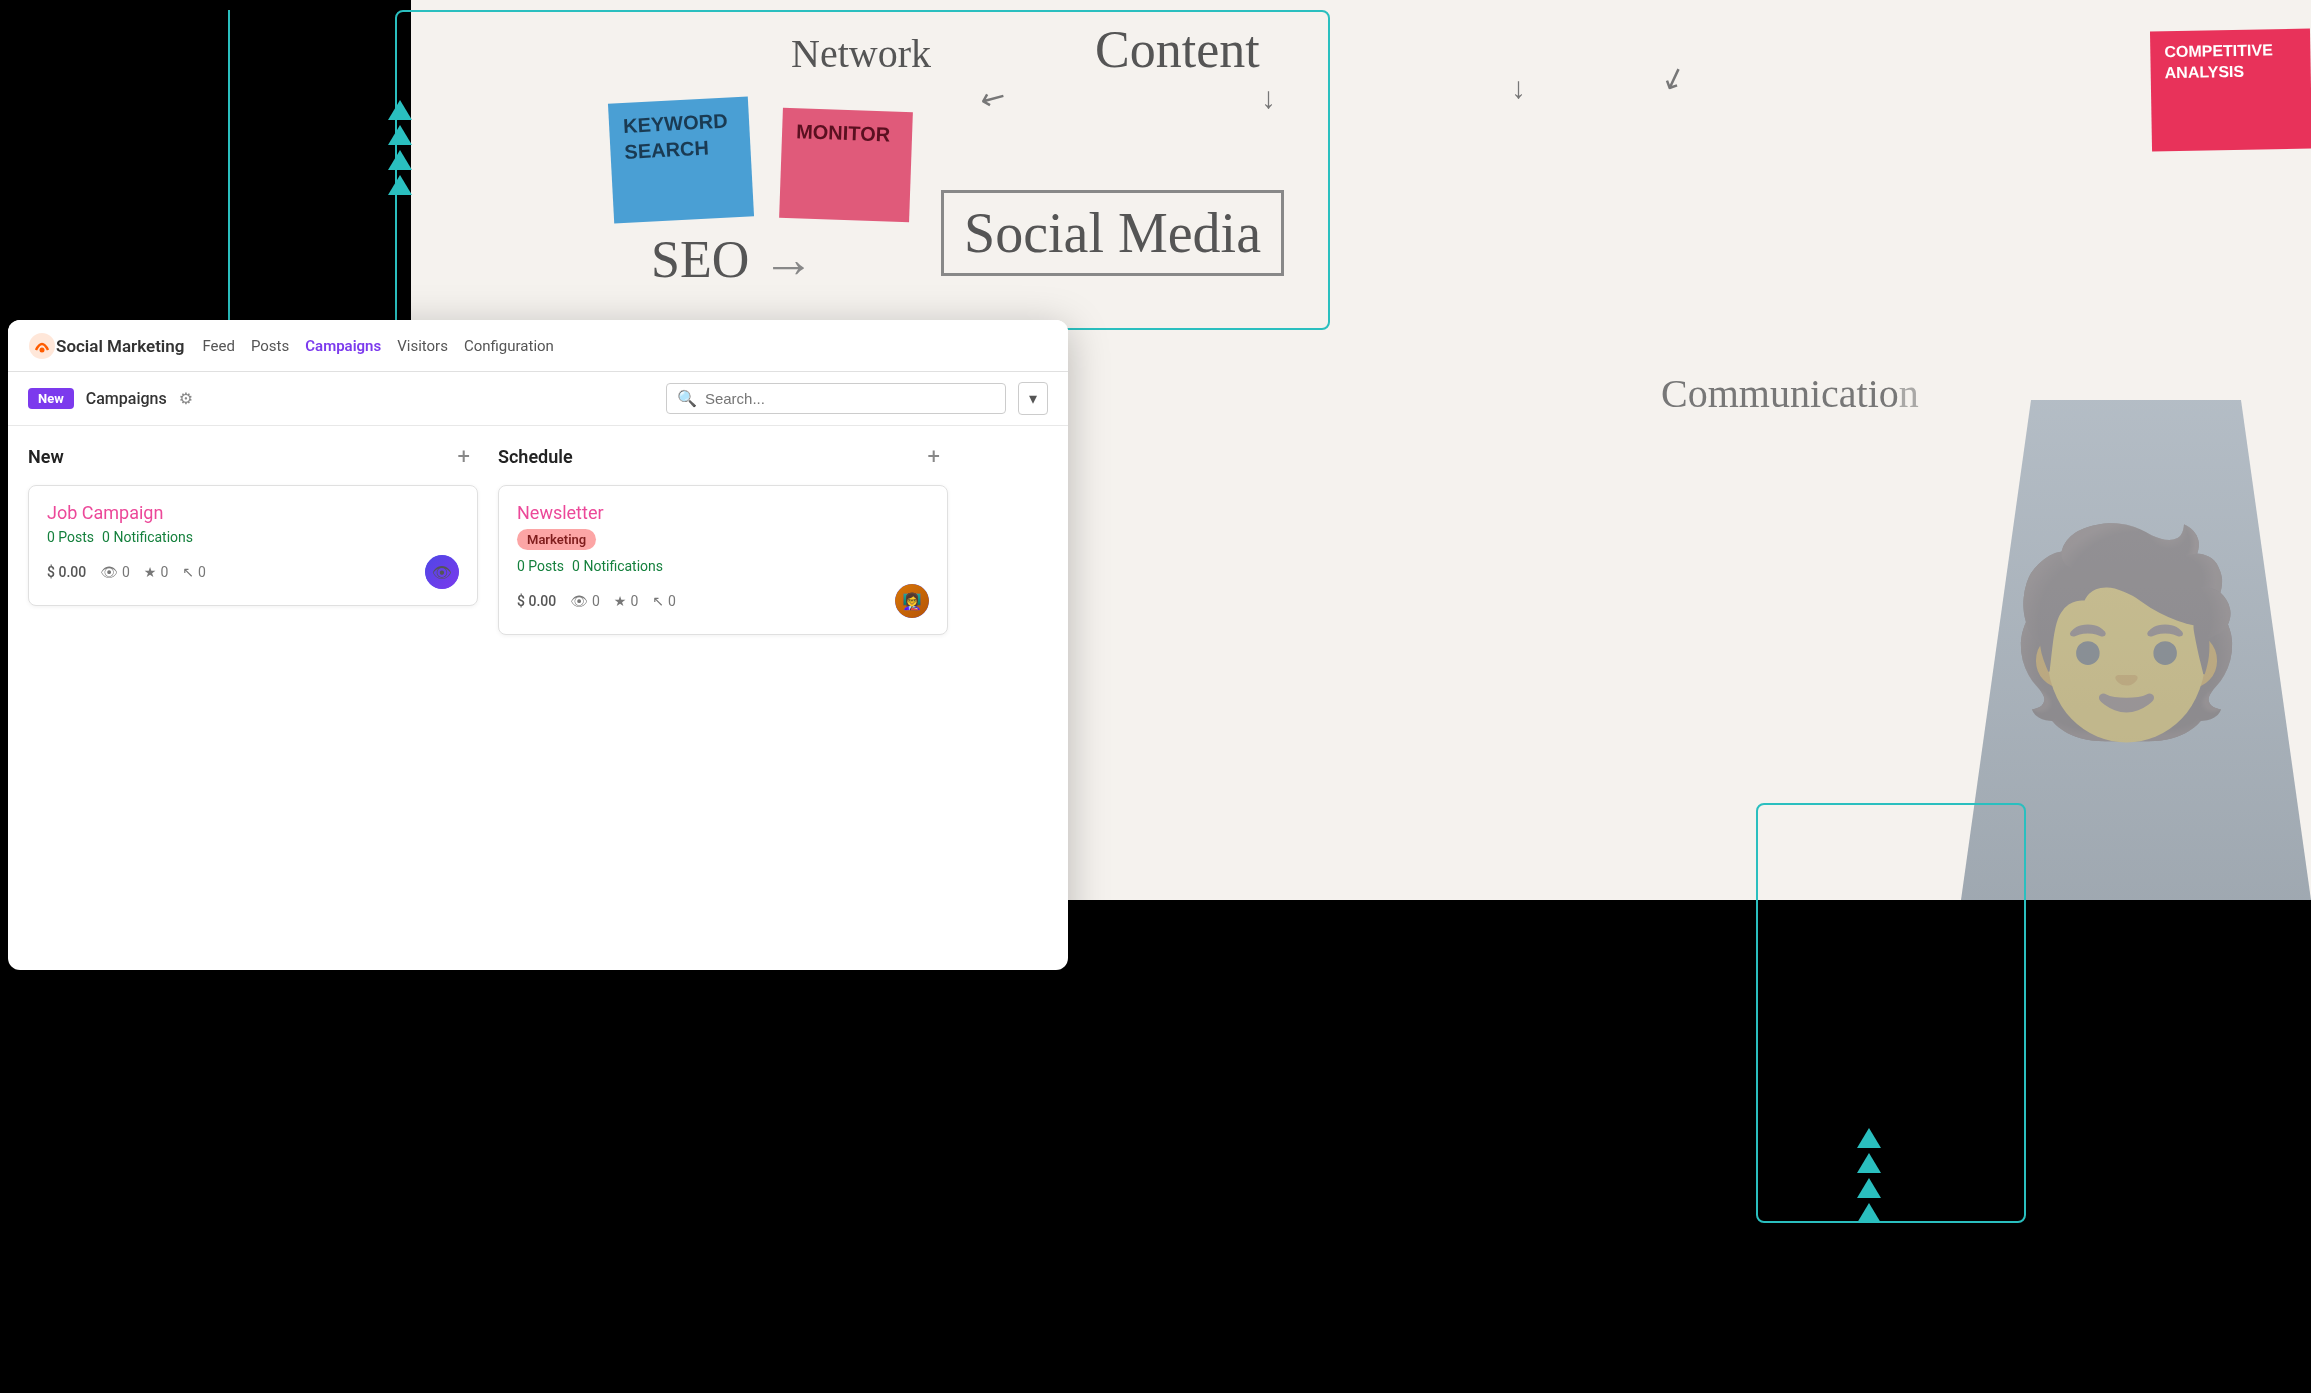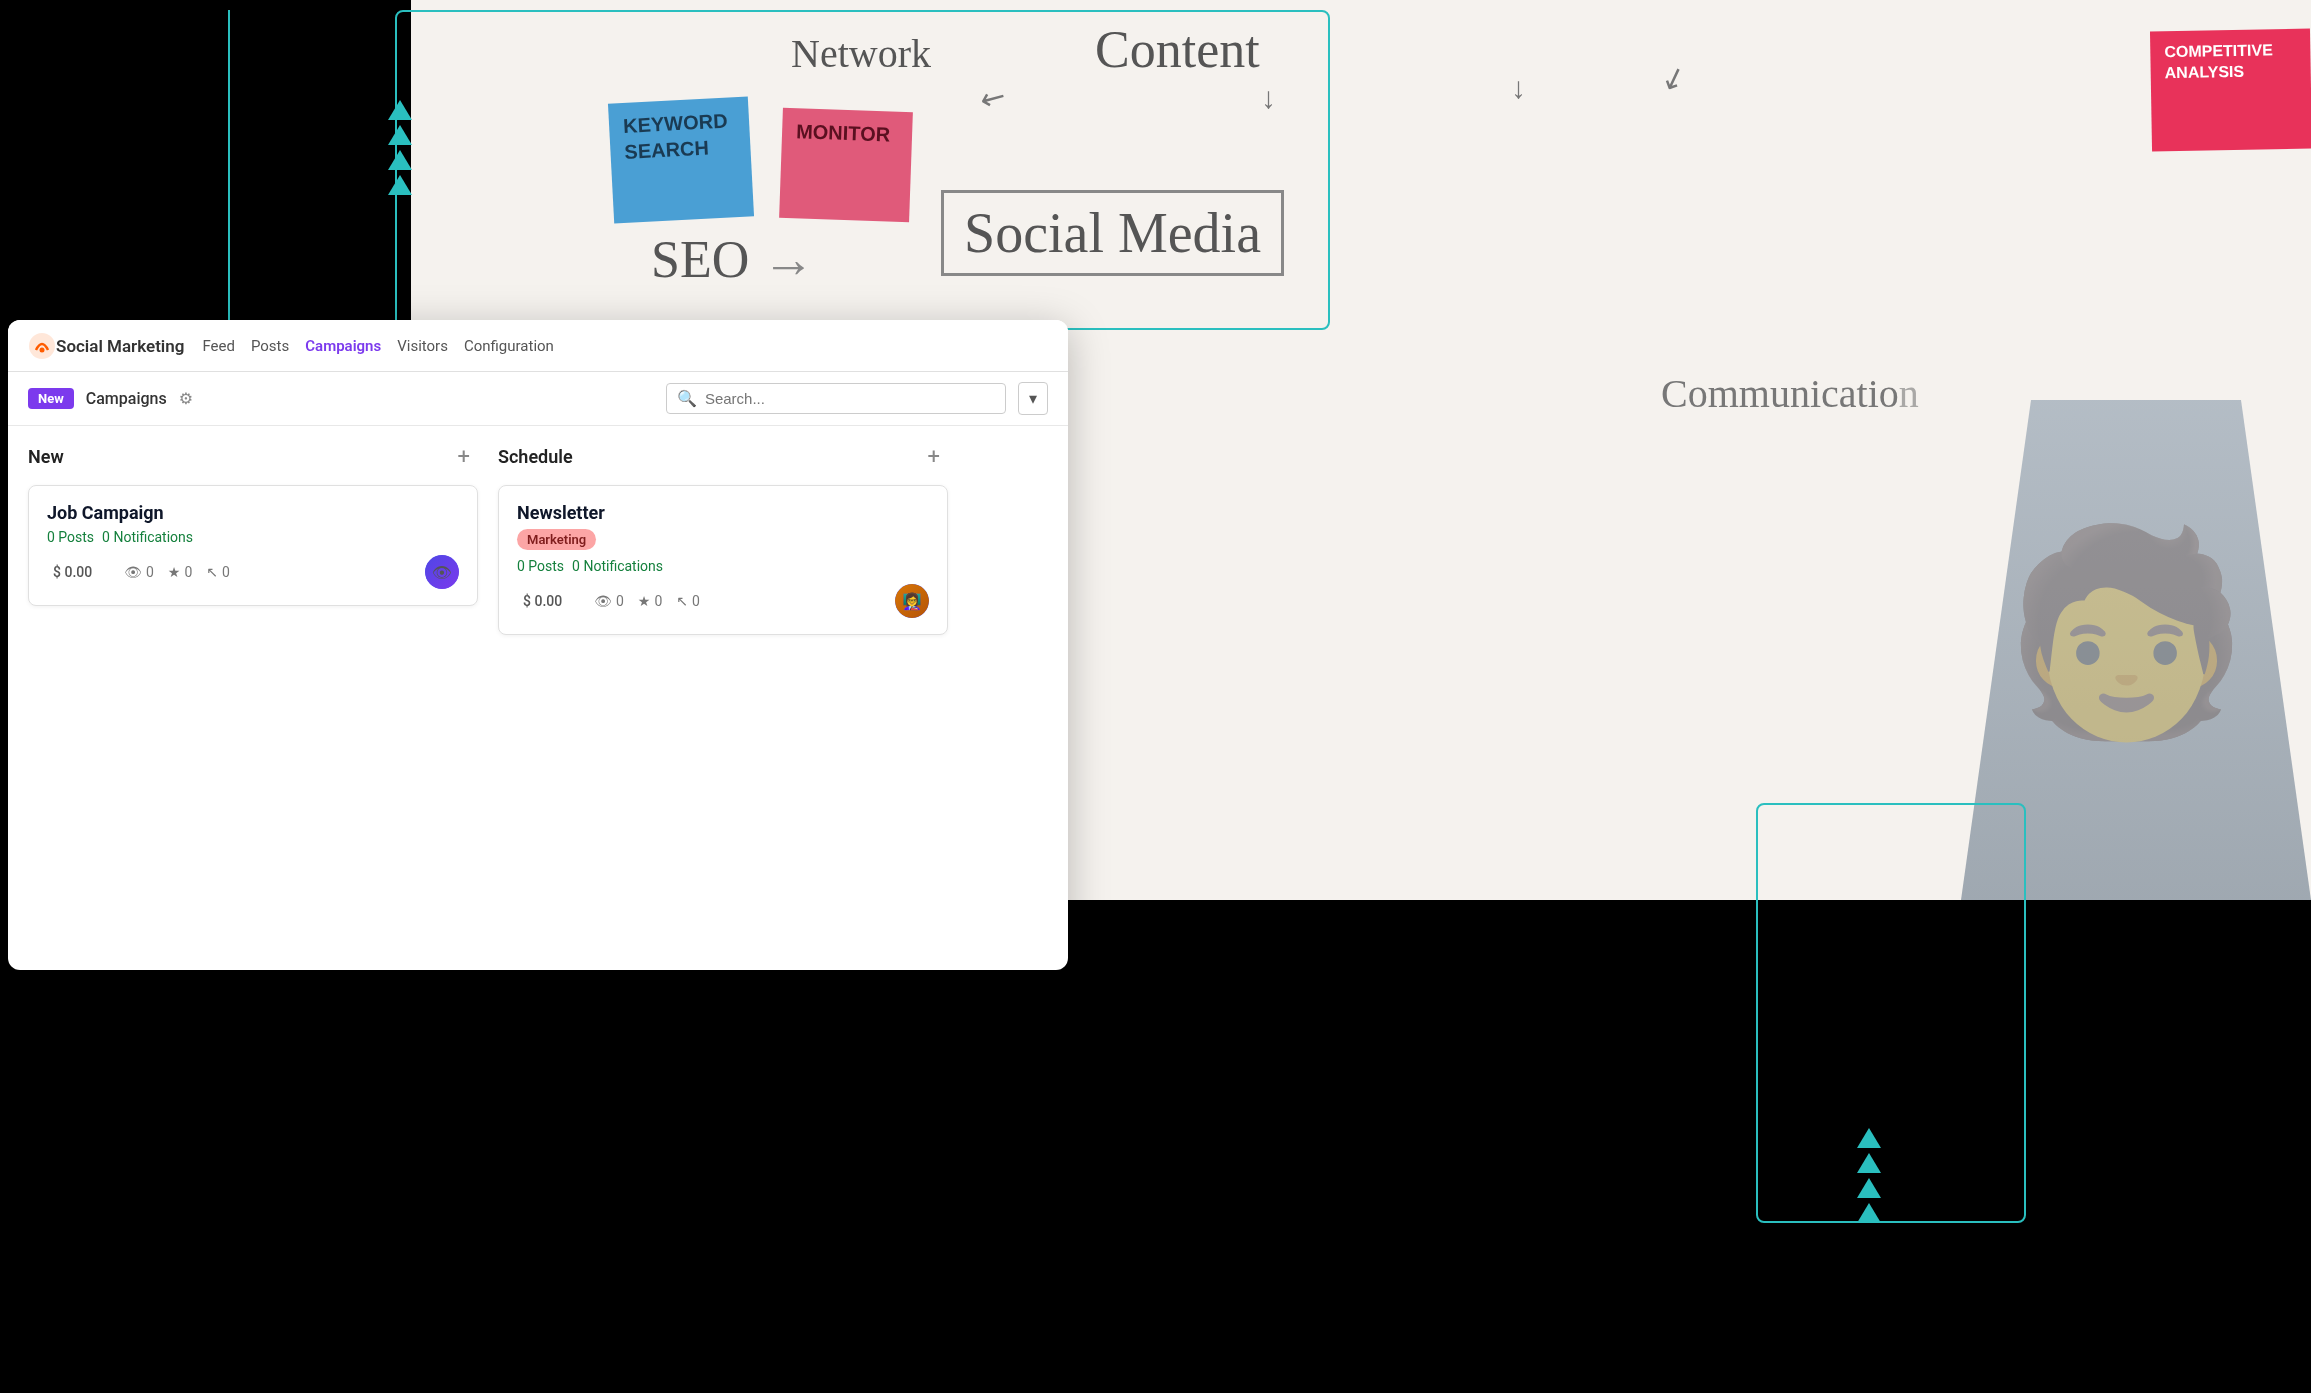--- a/index.html
+++ b/index.html
@@ -260,22 +260,22 @@
       background: #fff;
       border: 1px solid #e0e0e0;
       border-radius: 8px;
       padding: 16px 18px;
       box-shadow: 0 1px 4px rgba(0,0,0,0.06);
       margin-bottom: 14px;
     }
 
     .card-title {
       font-size: 18px;
-      font-weight: 700;
-      color: #0f172a;
+      font-weight: 400;
+      color: #ec4899;
       margin-bottom: 6px;
     }
 
     .card-tag {
       display: inline-block;
       background: #fca5a5;
       color: #7f1d1d;
       font-size: 13px;
       font-weight: 600;
       padding: 3px 10px;
@@ -287,24 +287,23 @@
       font-size: 14px;
       color: #15803d;
       margin-bottom: 10px;
       display: flex;
       gap: 8px;
     }
 
     .card-footer {
       display: flex;
       align-items: center;
-      gap: 32px;
+      gap: 14px;
       font-size: 14px;
       color: #555;
-      margin-left: 6px;
     }
 
     .card-amount { font-weight: 500; }
 
     .card-icons {
       display: flex;
       align-items: center;
       gap: 14px;
       flex: 1;
     }

